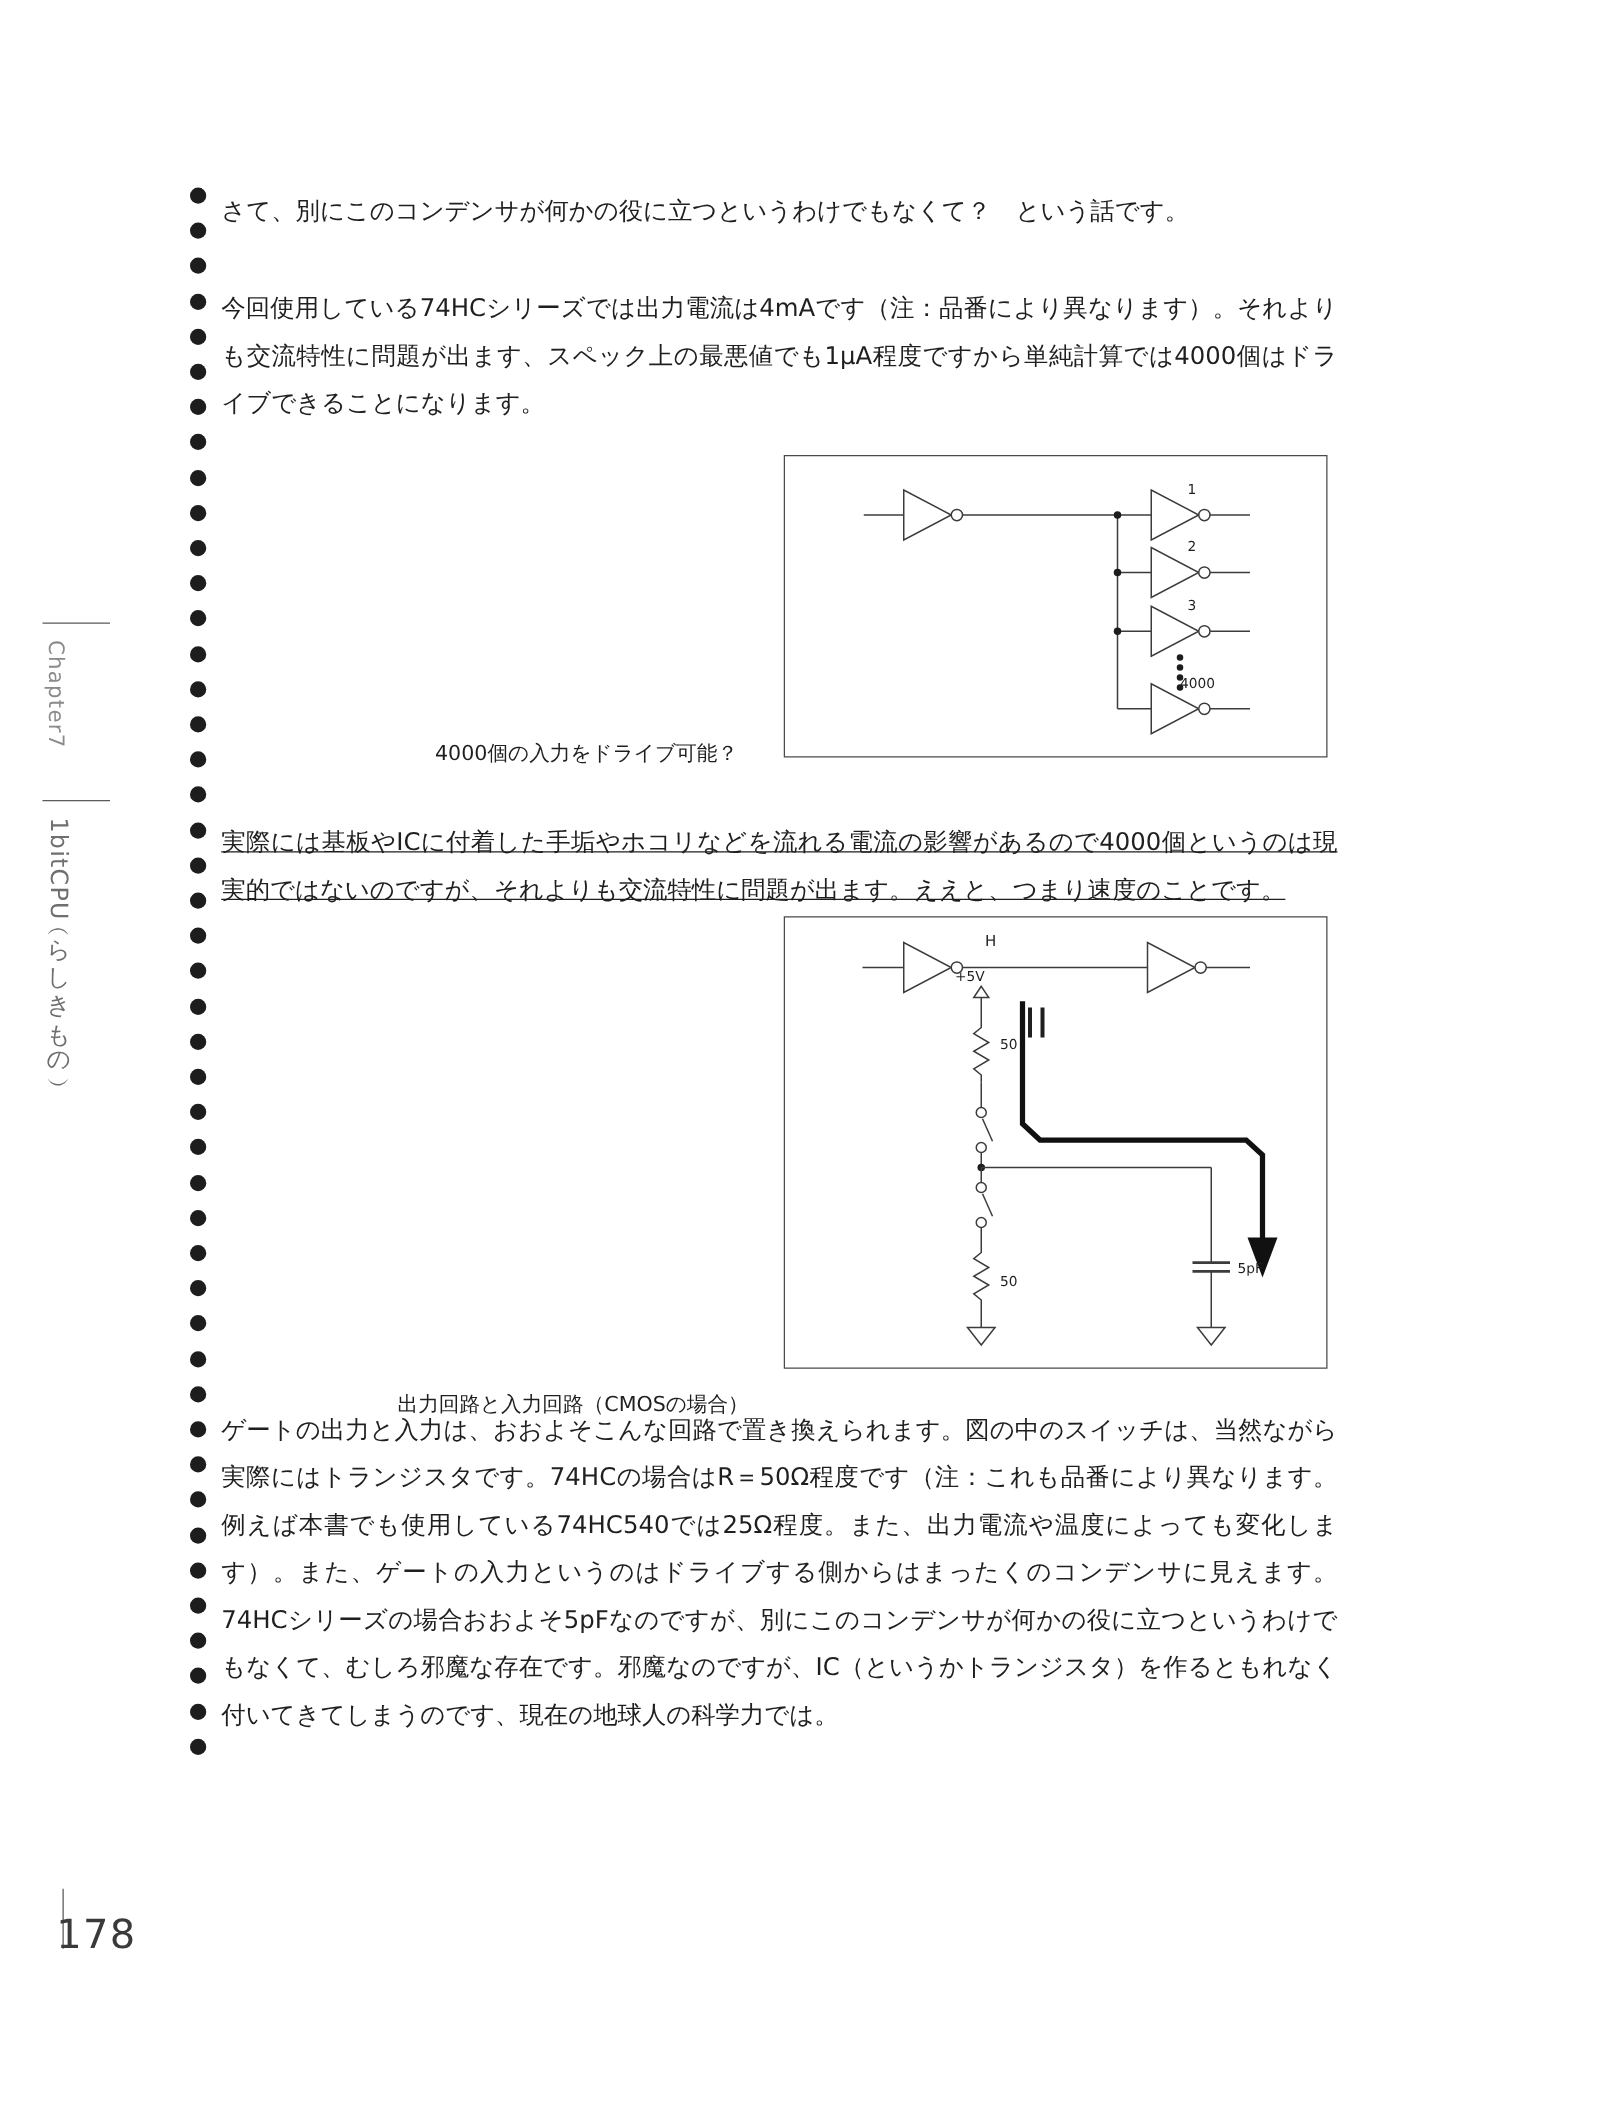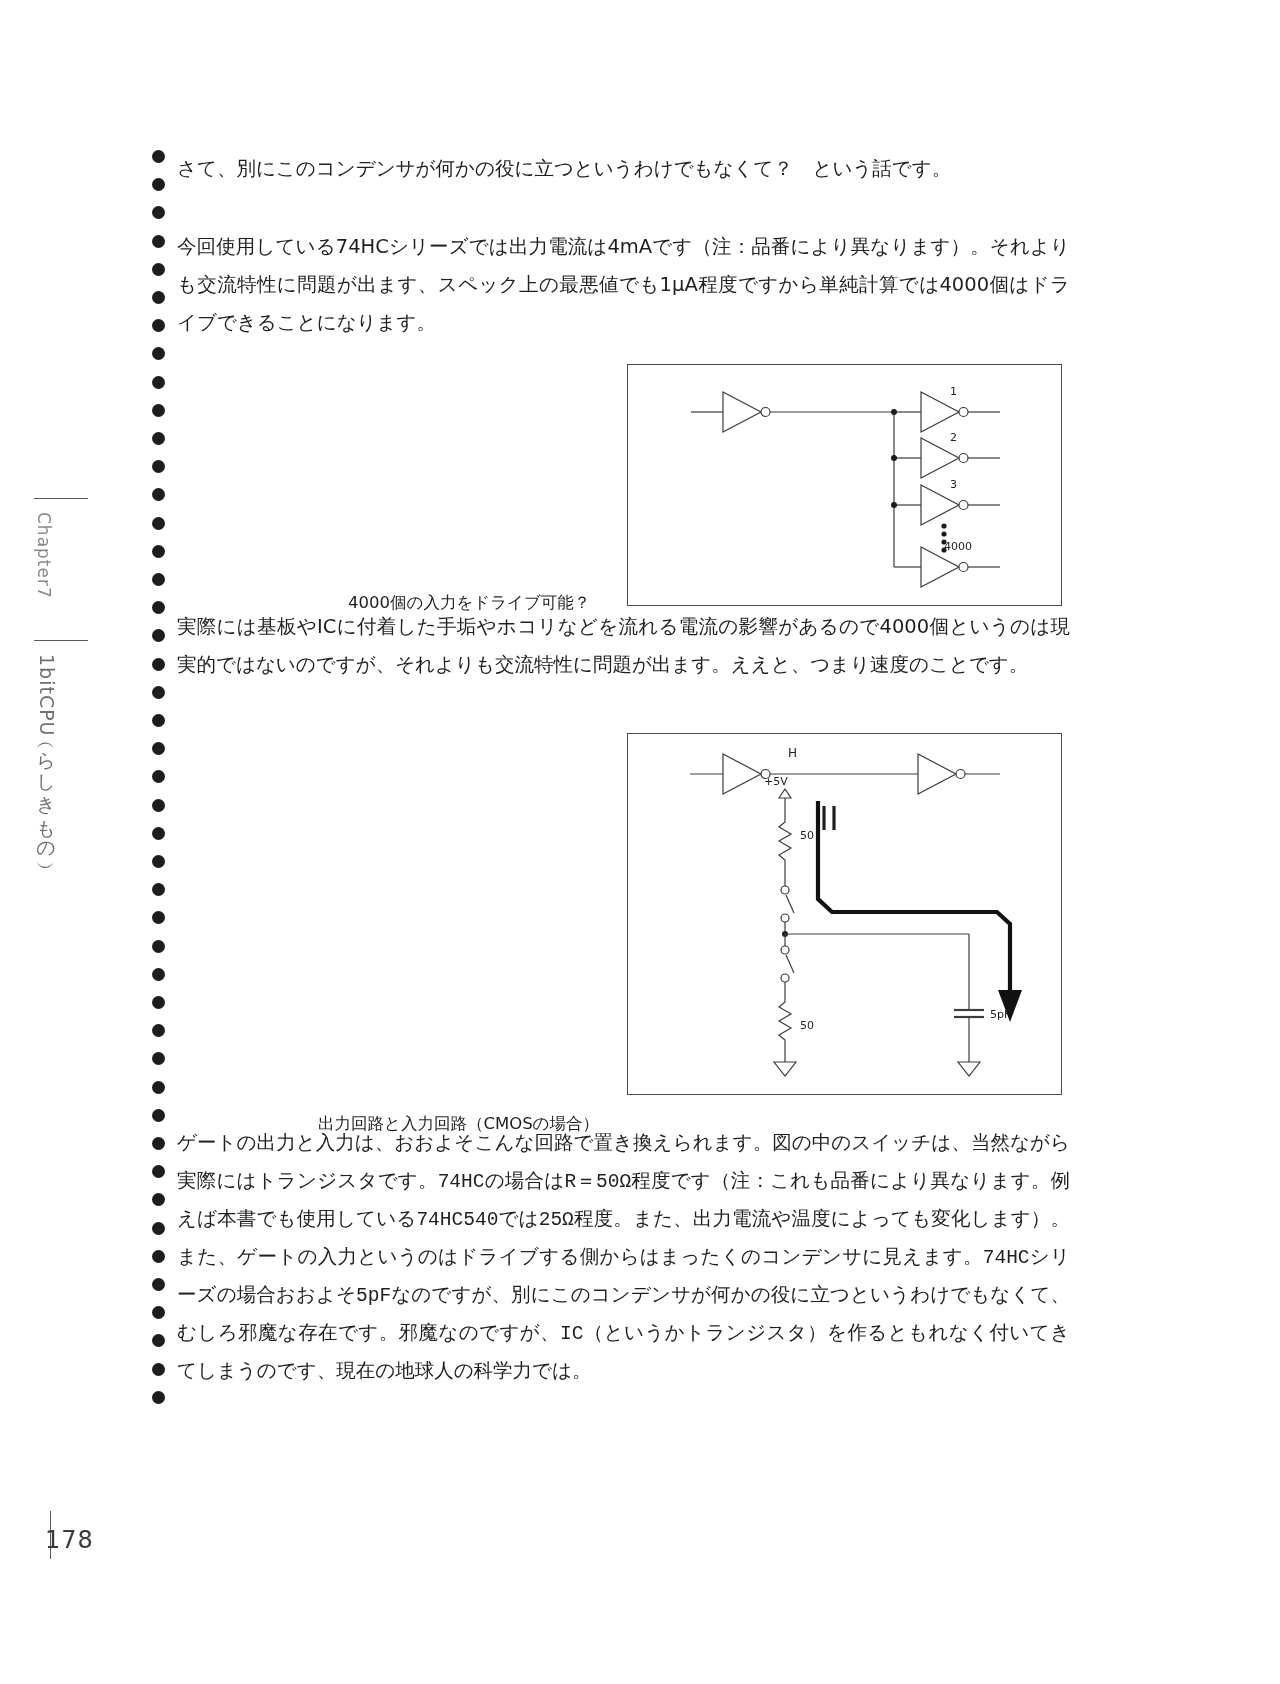--- a/index.html
+++ b/index.html
@@ -45,44 +45,44 @@
     position:absolute;
     left:0;
     width:13px;height:13px;border-radius:50%;
     background:#1d1d1d;
     display:block;
   }
 
   
   .pagenum{
     position:absolute;
-    left:45px;bottom:130px;
-    font-size:24px;color:#3a3a3a;
+    left:45px;bottom:118px;
+    font-size:32px;color:#3a3a3a;
     letter-spacing:1px;
   }
   .pagebar{
     position:absolute;
     left:50px;bottom:125px;
     width:1px;height:48px;background:#5a5a5a;
   }
 
   
   .body-block{
     position:absolute;
     left:177px;
     width:893px;
     font-size:19.5px;
     line-height:38px;
     color:#1f1f1f;
     text-align:justify;
   }
   .p1{top:150px;}
   .p2{top:228px;}
-  .p3{top:608px;}
-  .p4{top:1125px;font-family:Liberation Mono, monospace;}
+  .p3{top:655px;text-decoration:underline;}
+  .p4{top:1125px;}
 
   
   .figure{
     position:absolute;
     border:1px solid #4a4a4a;
     background:#ffffff;
   }
   #fig1{left:627px;top:364px;width:433px;height:240px;}
   #fig2{left:627px;top:733px;width:433px;height:360px;}
 

